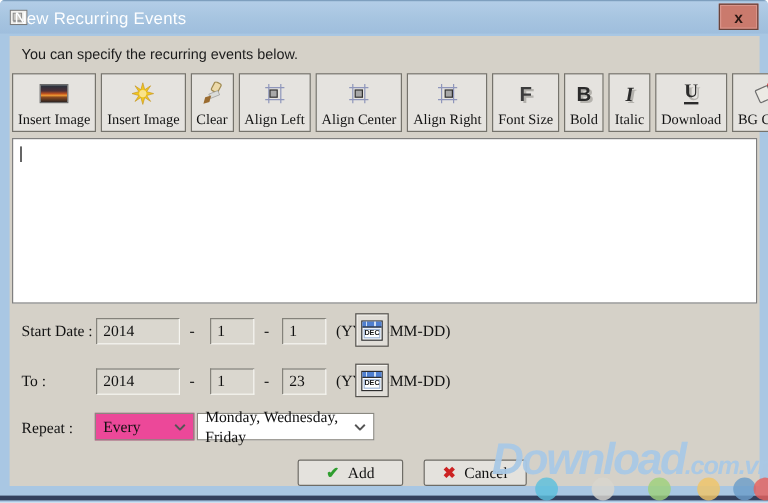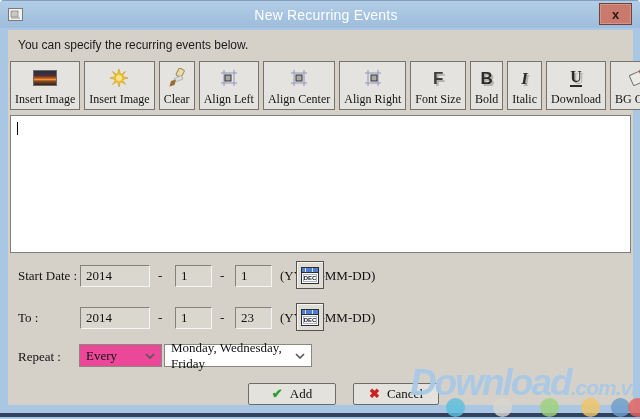--- a/index.html
+++ b/index.html
@@ -13,21 +13,21 @@
 
   
   .titlebar {
     position:absolute; left:0; top:0; width:640px; height:28px;
     background:linear-gradient(180deg,#b3cde7 0%,#a6c4e0 55%,#9fbedd 100%);
     border-top:1px solid #7e9fbe;
   }
   .win-icon { position:absolute; left:8px; top:7px; width:15px; height:13px; }
   .title-text {
     position:absolute; left:12px; right:0; top:0; height:28px;
-    text-align:center; line-height:28px;
+    text-align:left; line-height:28px;
     font-size:14px; color:#fdfeff; letter-spacing:.2px;
   }
   .close-btn {
     position:absolute; right:8px; top:2px; width:33px; height:22px;
     background:#ca7a6d; border:1px solid #69443c;
     box-shadow:inset 0 0 0 1px #d9948a;
     color:#2b1713; font-weight:bold; font-size:13px;
     display:flex; align-items:center; justify-content:center; cursor:default;
   }
 

